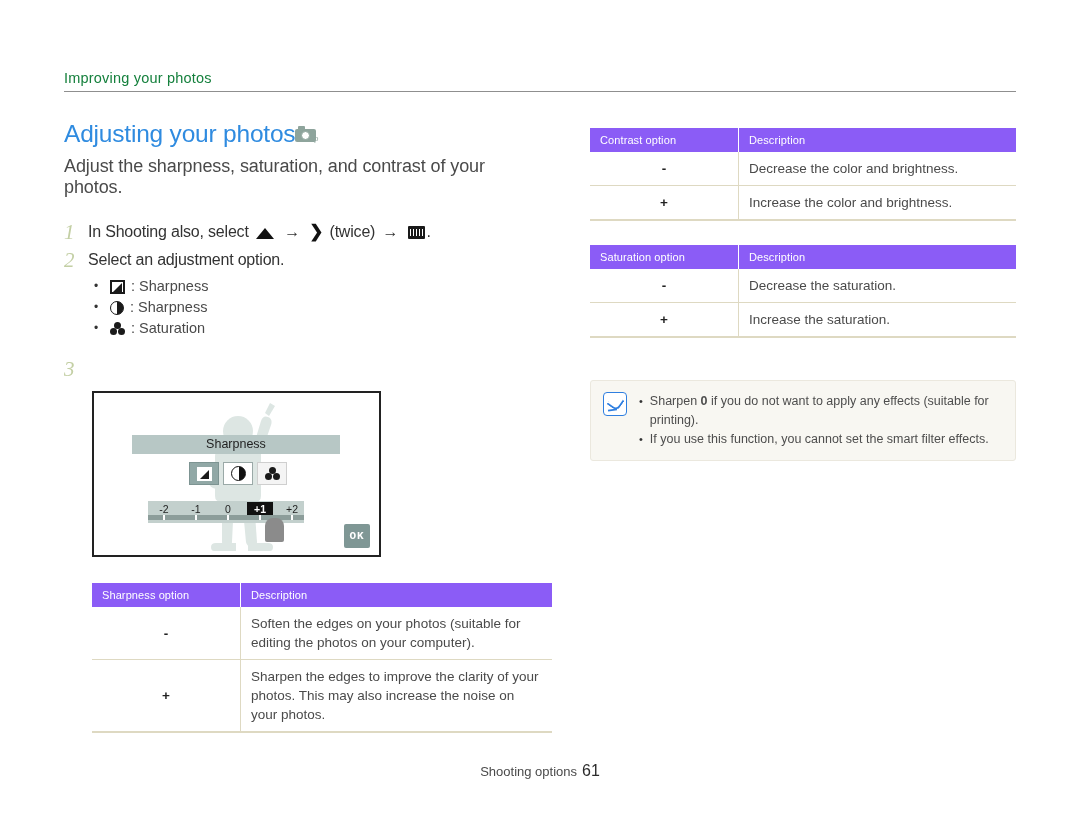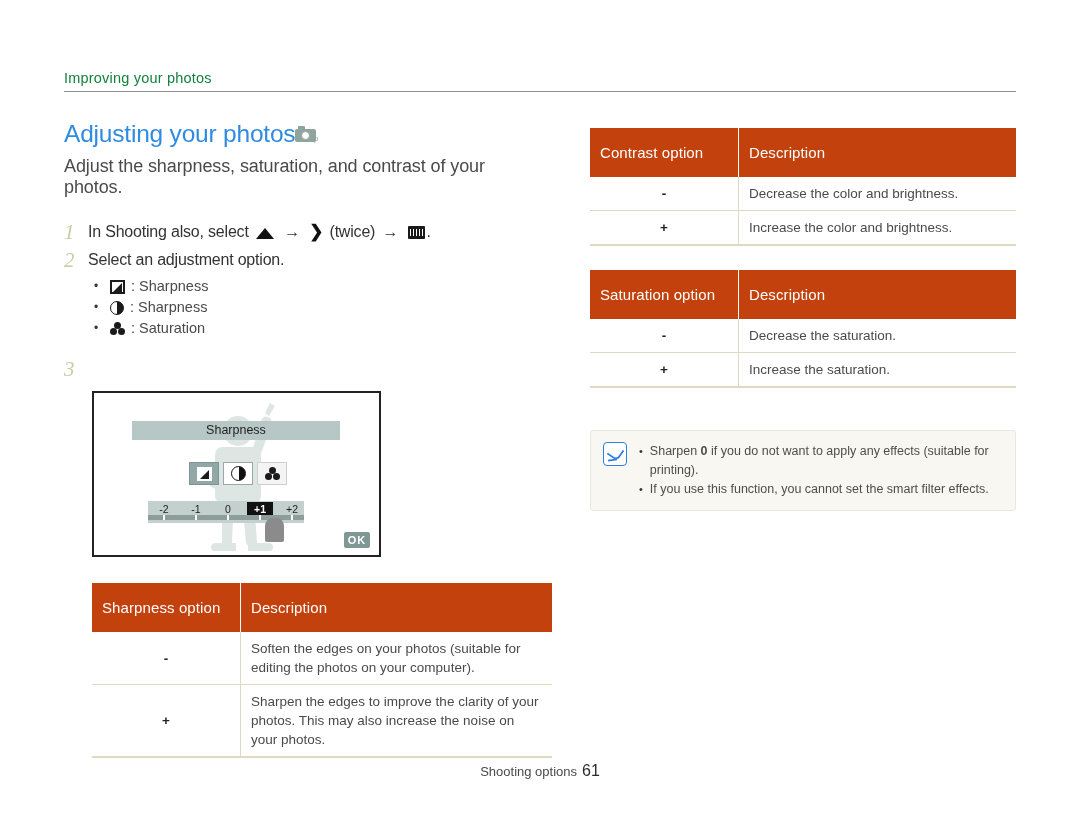--- a/index.html
+++ b/index.html
@@ -240,21 +240,21 @@
   .silhouette {
     position: absolute;
     left: 50%;
     top: 8px;
     transform: translateX(-50%);
     opacity: 1;
   }
   .screen-label {
     position: absolute;
     left: 38px;
-    top: 28px;
+    top: 42px;
     width: 208px;
     height: 19px;
     background: #b7c7c5;
     color: #1f1f1f;
     font-size: 12.5px;
     text-align: center;
     line-height: 19px;
   }
   .opt-row {
     position: absolute;
@@ -325,46 +325,46 @@
     left: 171px;
     top: 125px;
     width: 19px; height: 24px;
     background: #8b8b8b;
     border-radius: 8px 8px 2px 2px;
   }
   .ok-btn {
     position: absolute;
     right: 9px;
     bottom: 7px;
-    width: 26px; height: 16px;
+    width: 26px; height: 24px;
     background: #7f9795;
     border-radius: 2px;
     color: #ffffff;
     font-size: 11px;
     font-weight: bold;
     letter-spacing: 1px;
     display: flex;
     align-items: center;
     justify-content: center;
-    font-family: Liberation Sans, sans-serif;
+    font-family: Liberation Mono, monospace;
   }
 
   
   table.opt-table {
     border-collapse: collapse;
     width: 100%;
     font-size: 13.5px;
   }
   table.opt-table th {
-    background: #c2410c;
+    background: #8b5cf6;
     color: #ffffff;
     font-weight: normal;
     text-align: left;
-    padding: 16px 10px;
-    font-size: 15px;
+    padding: 6px 10px;
+    font-size: 11px;
     letter-spacing: .1px;
   }
   table.opt-table th.c1 { border-right: 1px solid #ffffff; }
   table.opt-table td {
     border-bottom: 1px solid #ded9c2;
     padding: 7px 10px;
     color: #4a4a4a;
     vertical-align: middle;
     line-height: 19px;
   }

